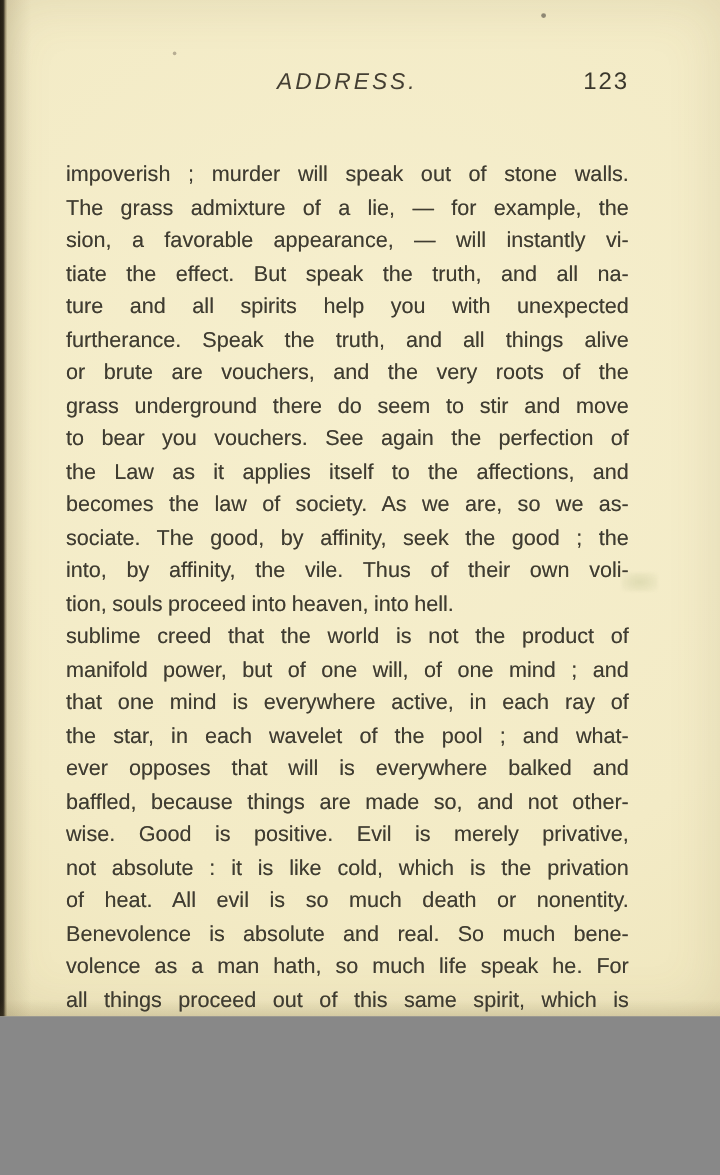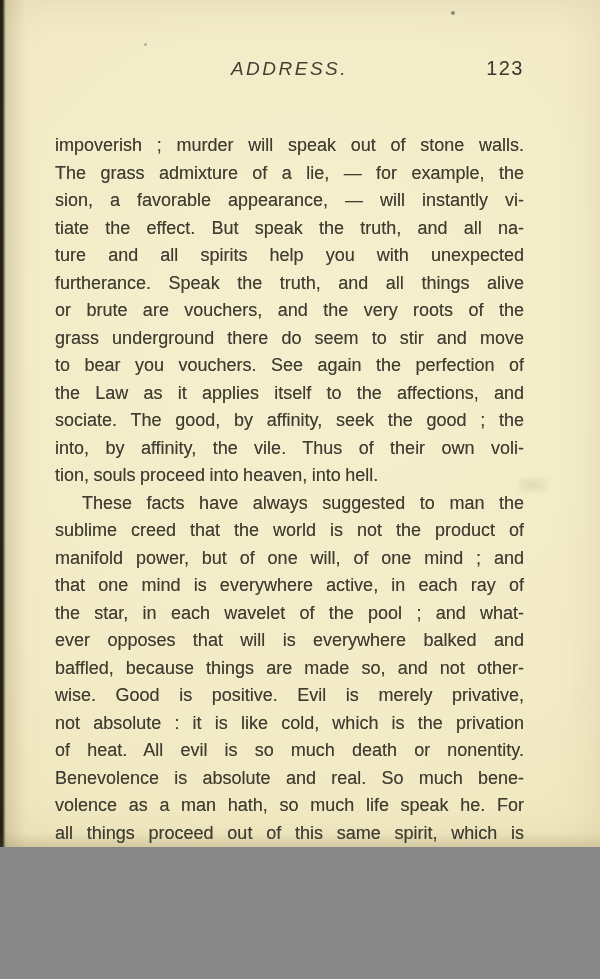--- a/index.html
+++ b/index.html
@@ -105,24 +105,24 @@
     <div class="line">impoverish ; murder will speak out of stone walls.</div>
     <div class="line">The grass admixture of a lie, — for example, the</div>
     <div class="line">sion, a favorable appearance, — will instantly vi-</div>
     <div class="line">tiate the effect.  But speak the truth, and all na-</div>
     <div class="line">ture and all spirits help you with unexpected</div>
     <div class="line">furtherance.  Speak the truth, and all things alive</div>
     <div class="line">or brute are vouchers, and the very roots of the</div>
     <div class="line">grass underground there do seem to stir and move</div>
     <div class="line">to bear you vouchers.  See again the perfection of</div>
     <div class="line">the Law as it applies itself to the affections, and</div>
+    <div class="line">becomes the law of society.  As we are, so we as-</div>
     <div class="line">sociate.  The good, by affinity, seek the good ; the</div>
     <div class="line">into, by affinity, the vile.  Thus of their own voli-</div>
     <div class="line para-end">tion, souls proceed into heaven, into hell.</div>
-    <div class="line indent">These facts have always suggested to man the</div>
     <div class="line">sublime creed that the world is not the product of</div>
     <div class="line">manifold power, but of one will, of one mind ; and</div>
     <div class="line">that one mind is everywhere active, in each ray of</div>
     <div class="line">the star, in each wavelet of the pool ; and what-</div>
     <div class="line">ever opposes that will is everywhere balked and</div>
     <div class="line">baffled, because things are made so, and not other-</div>
     <div class="line">wise.  Good is positive.  Evil is merely privative,</div>
     <div class="line">not absolute : it is like cold, which is the privation</div>
     <div class="line">of heat.  All evil is so much death or nonentity.</div>
     <div class="line">Benevolence is absolute and real.  So much bene-</div>

